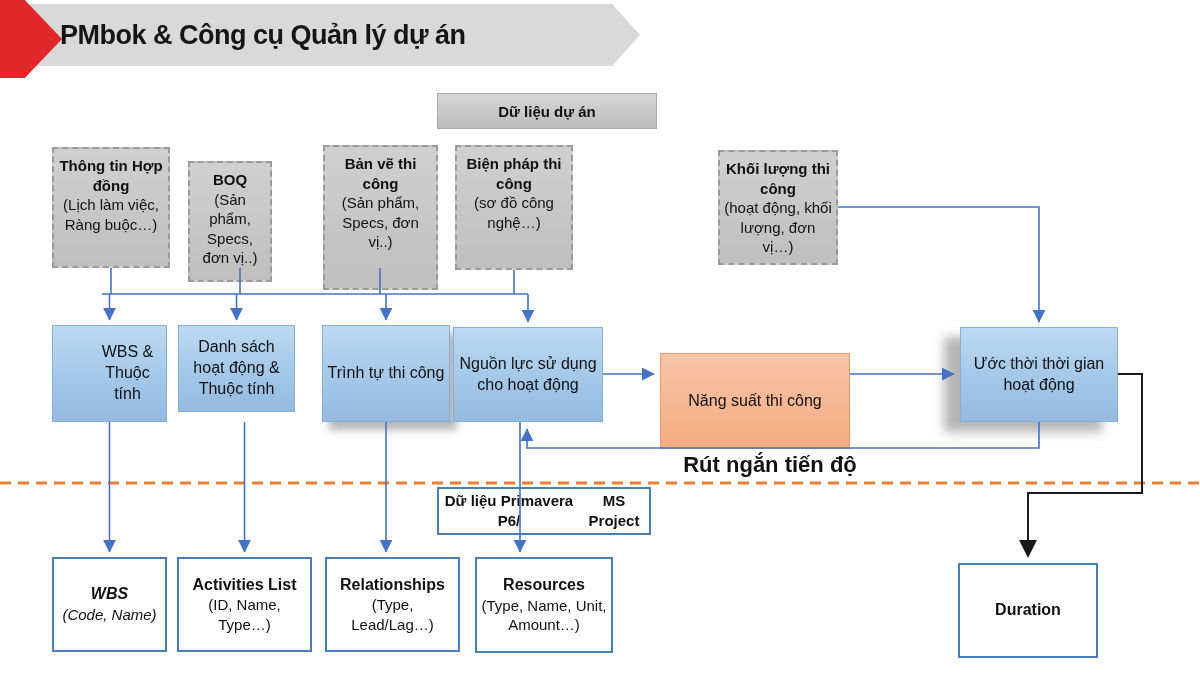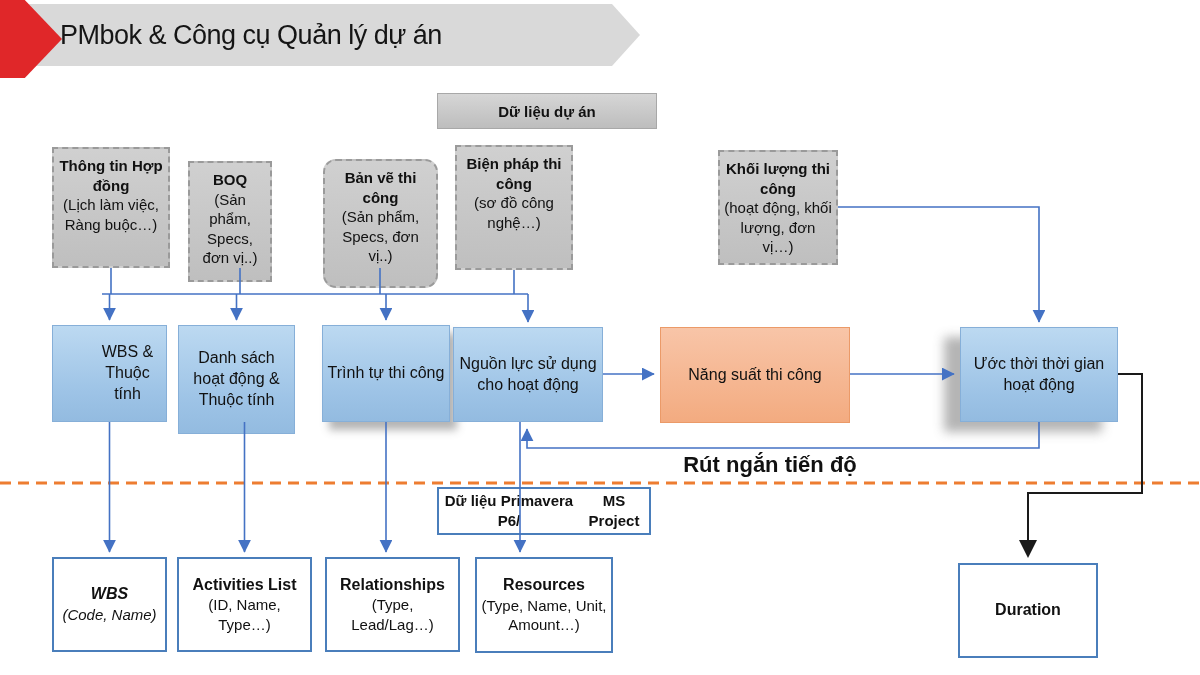--- a/index.html
+++ b/index.html
@@ -3,41 +3,41 @@
 <meta charset="utf-8">
 <style>
   html,body{margin:0;padding:0;}
   body{font-family:"Liberation Sans",sans-serif;background:#ffffff;}
   .stage{position:relative;width:1200px;height:675px;background:#ffffff;overflow:hidden;}
 
   
   .banner{position:absolute;left:25px;top:4px;width:615px;height:62px;background:#d9d9d9;
     clip-path:polygon(0 0,calc(100% - 28px) 0,100% 50%,calc(100% - 28px) 100%,0 100%);
     display:flex;align-items:center;z-index:2;}
-  .banner-title{padding-left:35px;font-size:27px;font-weight:normal;color:#151515;letter-spacing:-0.5px;white-space:nowrap;}
+  .banner-title{padding-left:35px;font-size:27px;font-weight:bold;color:#151515;letter-spacing:-0.5px;white-space:nowrap;}
   .red-arrow{position:absolute;left:0;top:0;width:62px;height:78px;background:#e02729;
     clip-path:polygon(0 0,40% 0,100% 50%,40% 100%,0 100%);z-index:3;}
 
   
   .top-box{position:absolute;left:437px;top:93px;width:218px;height:34px;
     background:linear-gradient(#d6d6d6,#bdbdbd);border:1px solid #a8a8a8;
     display:flex;align-items:center;justify-content:center;
     font-size:15px;font-weight:bold;color:#111;z-index:1;}
 
   
   .src{position:absolute;background:linear-gradient(#d0d0d0,#bfbfbf);border:2px dashed #9a9a9a;
     text-align:center;padding:7px 4px;box-sizing:border-box;font-size:15px;line-height:1.3;color:#111;z-index:1;}
   .src .t{font-weight:bold;display:block;}
   .src .d{display:block;}
 
   
   .proc{position:absolute;display:flex;align-items:center;justify-content:center;text-align:center;
     font-size:16px;line-height:1.3;color:#111;box-sizing:border-box;padding:4px;z-index:1;}
   .proc.blue{background:linear-gradient(#bcd9f1 0%,#9dc3e6 70%,#93bbe0 100%);border:1px solid #86afd8;}
-  .proc.orange{background:linear-gradient(#f8c5a8,#f3ab80);border:1px solid #eb9a68;}
+  .proc.orange{background:linear-gradient(#f8c5a8,#f3ab80);border:1px solid #eb9a68;margin-top:26px;}
   .shadow-br{box-shadow:7px 8px 8px rgba(90,90,90,0.45);}
   .shadow-bl{box-shadow:-16px 10px 10px rgba(90,90,90,0.45);}
 
   
   .out{position:absolute;background:#ffffff;border:2px solid #4a7ebb;text-align:center;
     box-sizing:border-box;display:flex;flex-direction:column;align-items:center;justify-content:center;
     font-size:15px;line-height:1.3;color:#111;z-index:1;padding:4px;}
   .out .t{font-weight:bold;font-size:16px;display:block;}
   .out .d{display:block;}
 
@@ -66,35 +66,35 @@
   <div class="top-box">Dữ liệu dự án</div>
 
   <div class="src" style="left:52px;top:147px;width:118px;height:121px;">
     <span class="t">Thông tin Hợp đồng</span>
     <span class="d">(Lịch làm việc, Ràng buộc…)</span>
   </div>
   <div class="src" style="left:188px;top:161px;width:84px;height:121px;">
     <span class="t">BOQ</span>
     <span class="d">(Sản phẩm, Specs, đơn vị..)</span>
   </div>
-  <div class="src" style="left:323px;top:159px;width:115px;height:129px;border-radius:13px;">
+  <div class="src" style="left:323px;top:145px;width:115px;height:145px;">
     <span class="t">Bản vẽ thi công</span>
     <span class="d">(Sản phẩm, Specs, đơn vị..)</span>
   </div>
   <div class="src" style="left:455px;top:145px;width:118px;height:125px;">
     <span class="t">Biện pháp thi công</span>
     <span class="d">(sơ đồ công nghệ…)</span>
   </div>
   <div class="src" style="left:718px;top:150px;width:120px;height:115px;">
     <span class="t">Khối lượng thi công</span>
     <span class="d">(hoạt động, khối lượng, đơn vị…)</span>
   </div>
 
   <div class="proc blue" style="left:52px;top:325px;width:115px;height:97px;padding-left:40px;">WBS &amp; Thuộc tính</div>
-  <div class="proc blue" style="left:178px;top:325px;width:117px;height:109px;">Danh sách hoạt động  &amp; Thuộc tính</div>
+  <div class="proc blue" style="left:178px;top:325px;width:117px;height:87px;">Danh sách hoạt động  &amp; Thuộc tính</div>
   <div class="proc blue shadow-br" style="left:322px;top:325px;width:128px;height:97px;">Trình tự thi công</div>
   <div class="proc blue" style="left:453px;top:327px;width:150px;height:95px;">Nguồn lực sử dụng cho hoạt động</div>
   <div class="proc orange" style="left:660px;top:327px;width:190px;height:96px;">Năng suất thi công</div>
   <div class="proc blue shadow-bl" style="left:960px;top:327px;width:158px;height:95px;">Ước thời thời gian hoạt động</div>
 
   <div class="feedback">Rút ngắn tiến độ</div>
 
   <div class="p6box">
     <span>Dữ liệu Primavera P6/</span>
     <span>MS Project</span>

